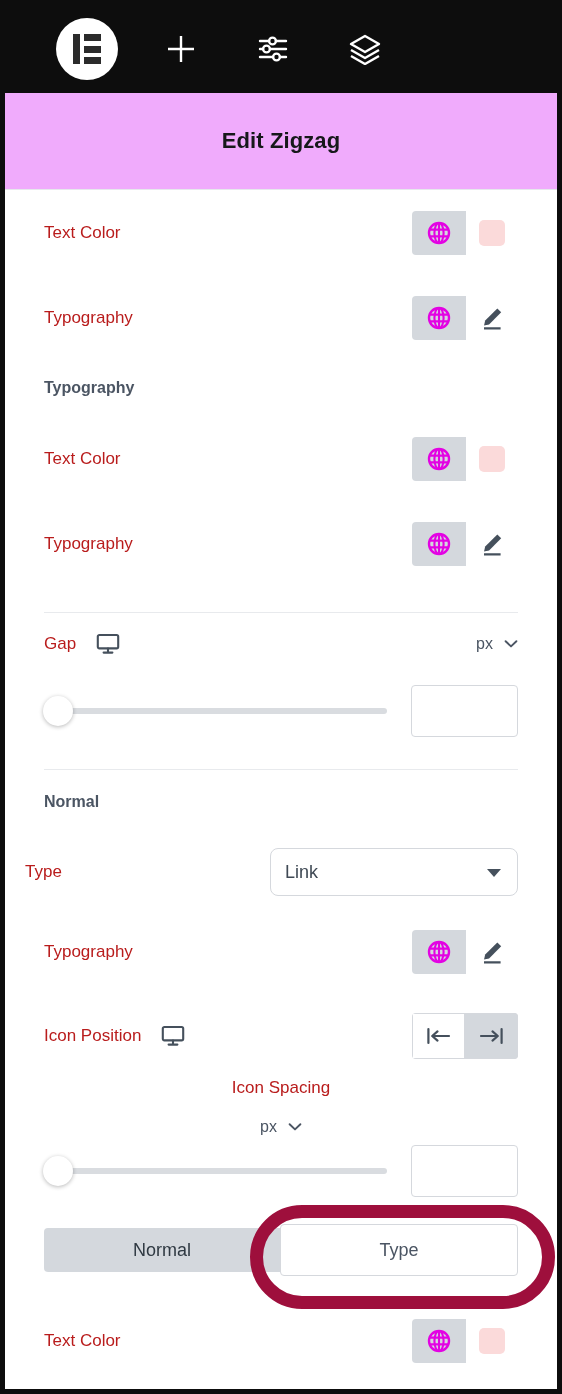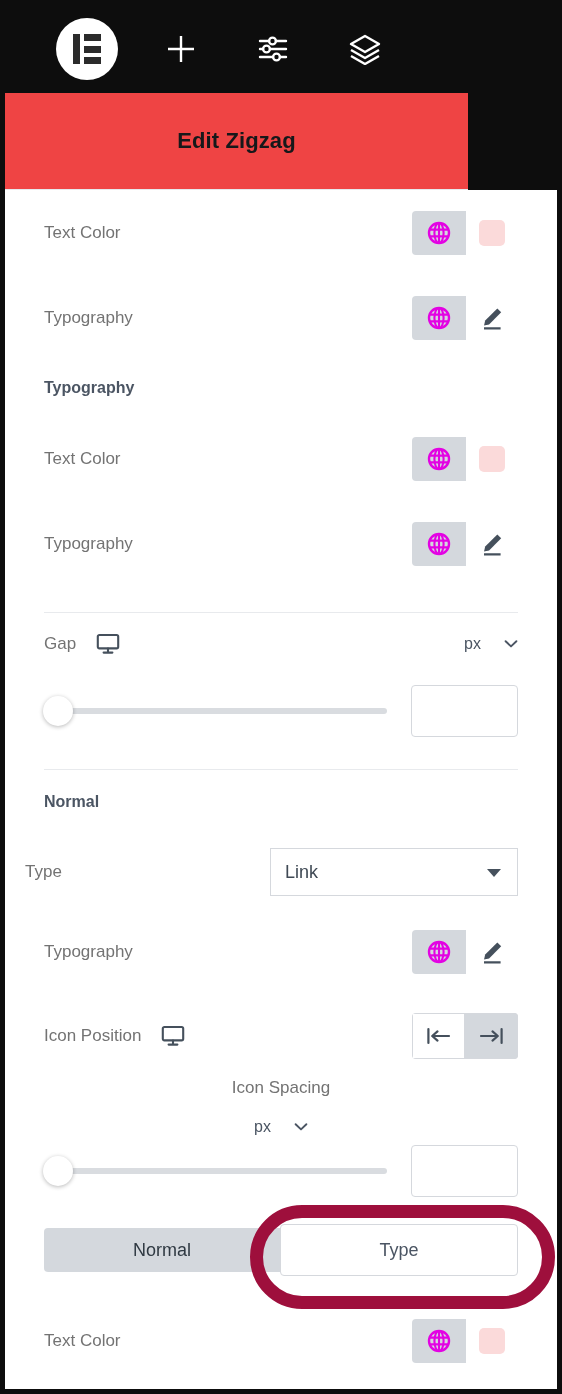--- a/index.html
+++ b/index.html
@@ -54,22 +54,22 @@
     justify-content: center;
     cursor: pointer;
   }
   .tool-icon:nth-of-type(2) { margin-left: 36px; }
   .tool-icon + .tool-icon { margin-left: 38px; }
 
   
   .panel-header {
     position: absolute;
     left: 5px; top: 93px;
-    width: 463px; height: 97px;
-    background: #ef4444;
+    width: 552px; height: 97px;
+    background: #f0abfc;
     border-bottom: 1px solid #e6e9ec;
     display: flex;
     align-items: center;
     justify-content: center;
   }
   .panel-title {
     font-size: 22px;
     font-weight: bold;
     color: #16181a;
     letter-spacing: .1px;
@@ -87,21 +87,21 @@
   .row {
     position: relative;
     display: flex;
     align-items: center;
     padding: 0 39px 0 39px;
     min-height: 28px;
   }
 
   .label {
     font-size: 17px;
-    color: #737373;
+    color: #b91c1c;
     font-weight: normal;
     white-space: nowrap;
   }
   .section-title {
     font-size: 16px;
     font-weight: bold;
     color: #4b5563;
   }
 
   .spacer { flex: 1; }
@@ -140,21 +140,21 @@
     width: 26px; height: 26px;
     border-radius: 5px;
     background: #fbdada;
   }
 
   
   .select-box {
     position: relative;
     width: 248px; height: 48px;
     border: 1px solid #d5d8dd;
-    border-radius: 0;
+    border-radius: 8px;
     background: #ffffff;
     display: flex;
     align-items: center;
     padding: 0 14px;
     cursor: pointer;
   }
   .select-value { font-size: 18px; color: #3f4954; }
   .caret-down {
     position: absolute;
     right: 16px; top: 50%;
@@ -162,21 +162,21 @@
     width: 0; height: 0;
     border-left: 7px solid transparent;
     border-right: 7px solid transparent;
     border-top: 8px solid #45505c;
   }
 
   
   .unit-wrap {
     display: flex;
     align-items: center;
-    gap: 23px;
+    gap: 11px;
     cursor: pointer;
   }
   .unit-text { font-size: 16px; color: #4b5563; }
 
   .slider-row {
     display: flex;
     align-items: center;
     padding: 0 39px;
     gap: 24px;
   }

